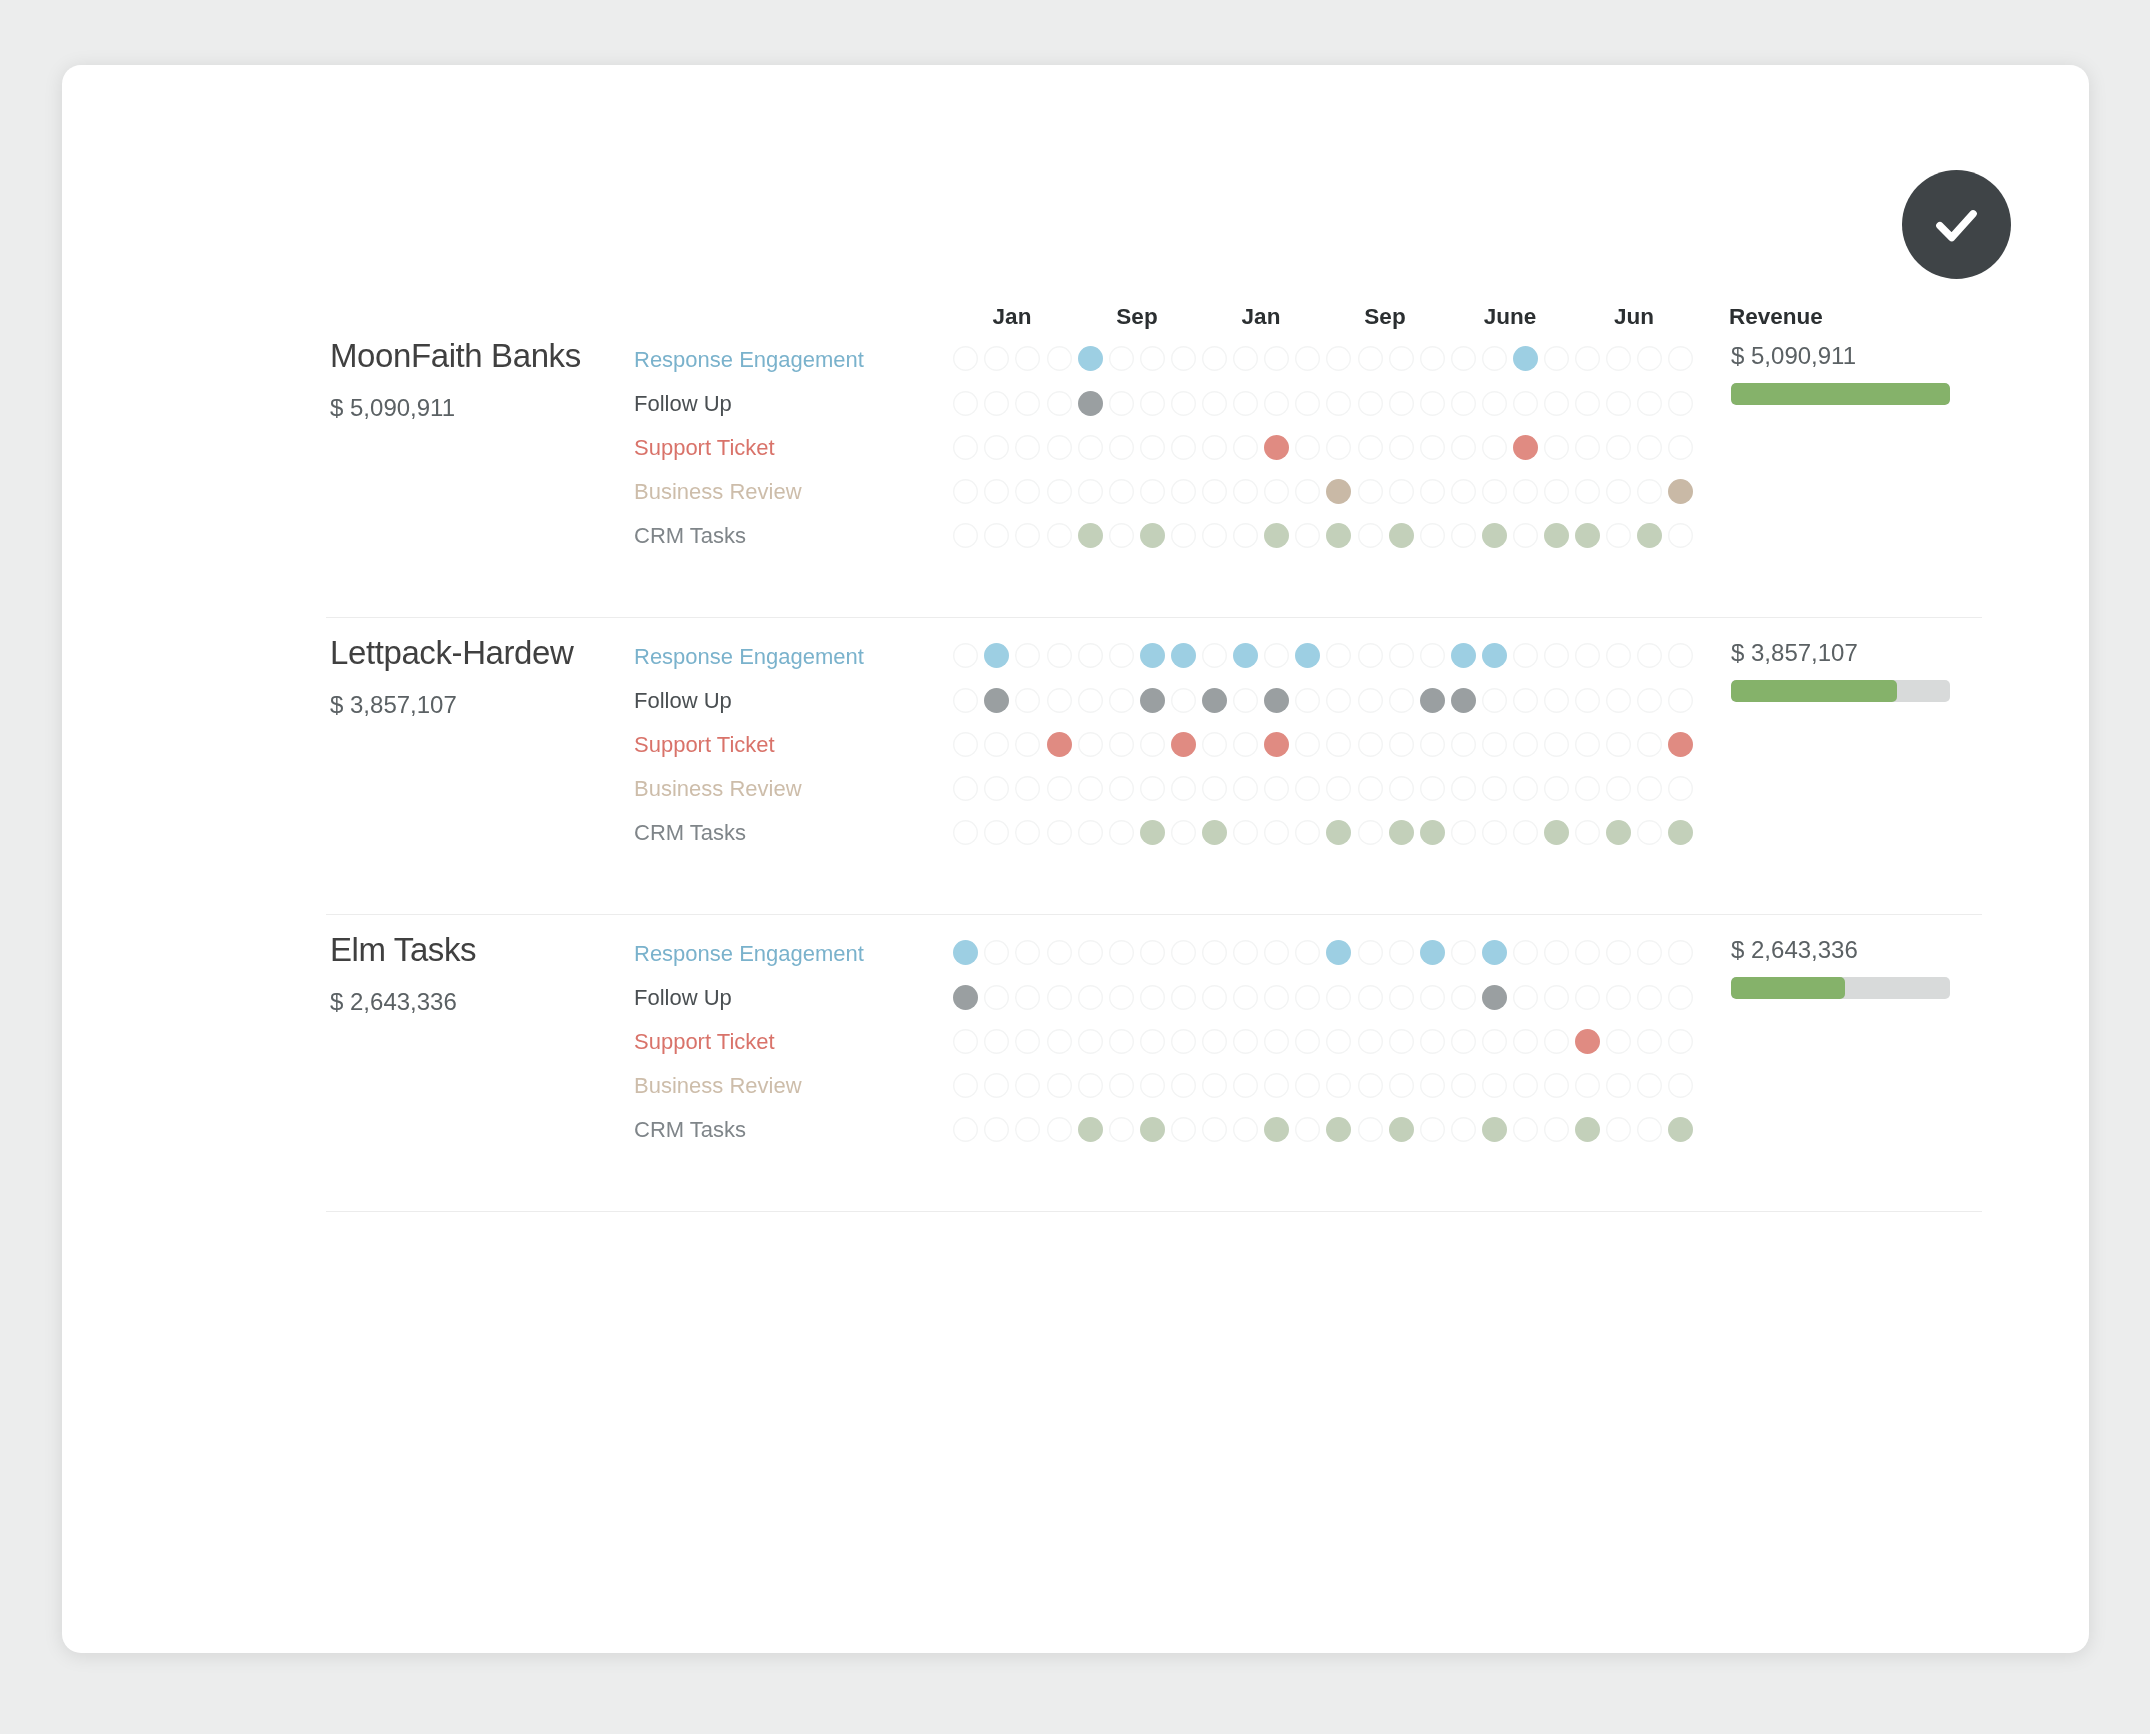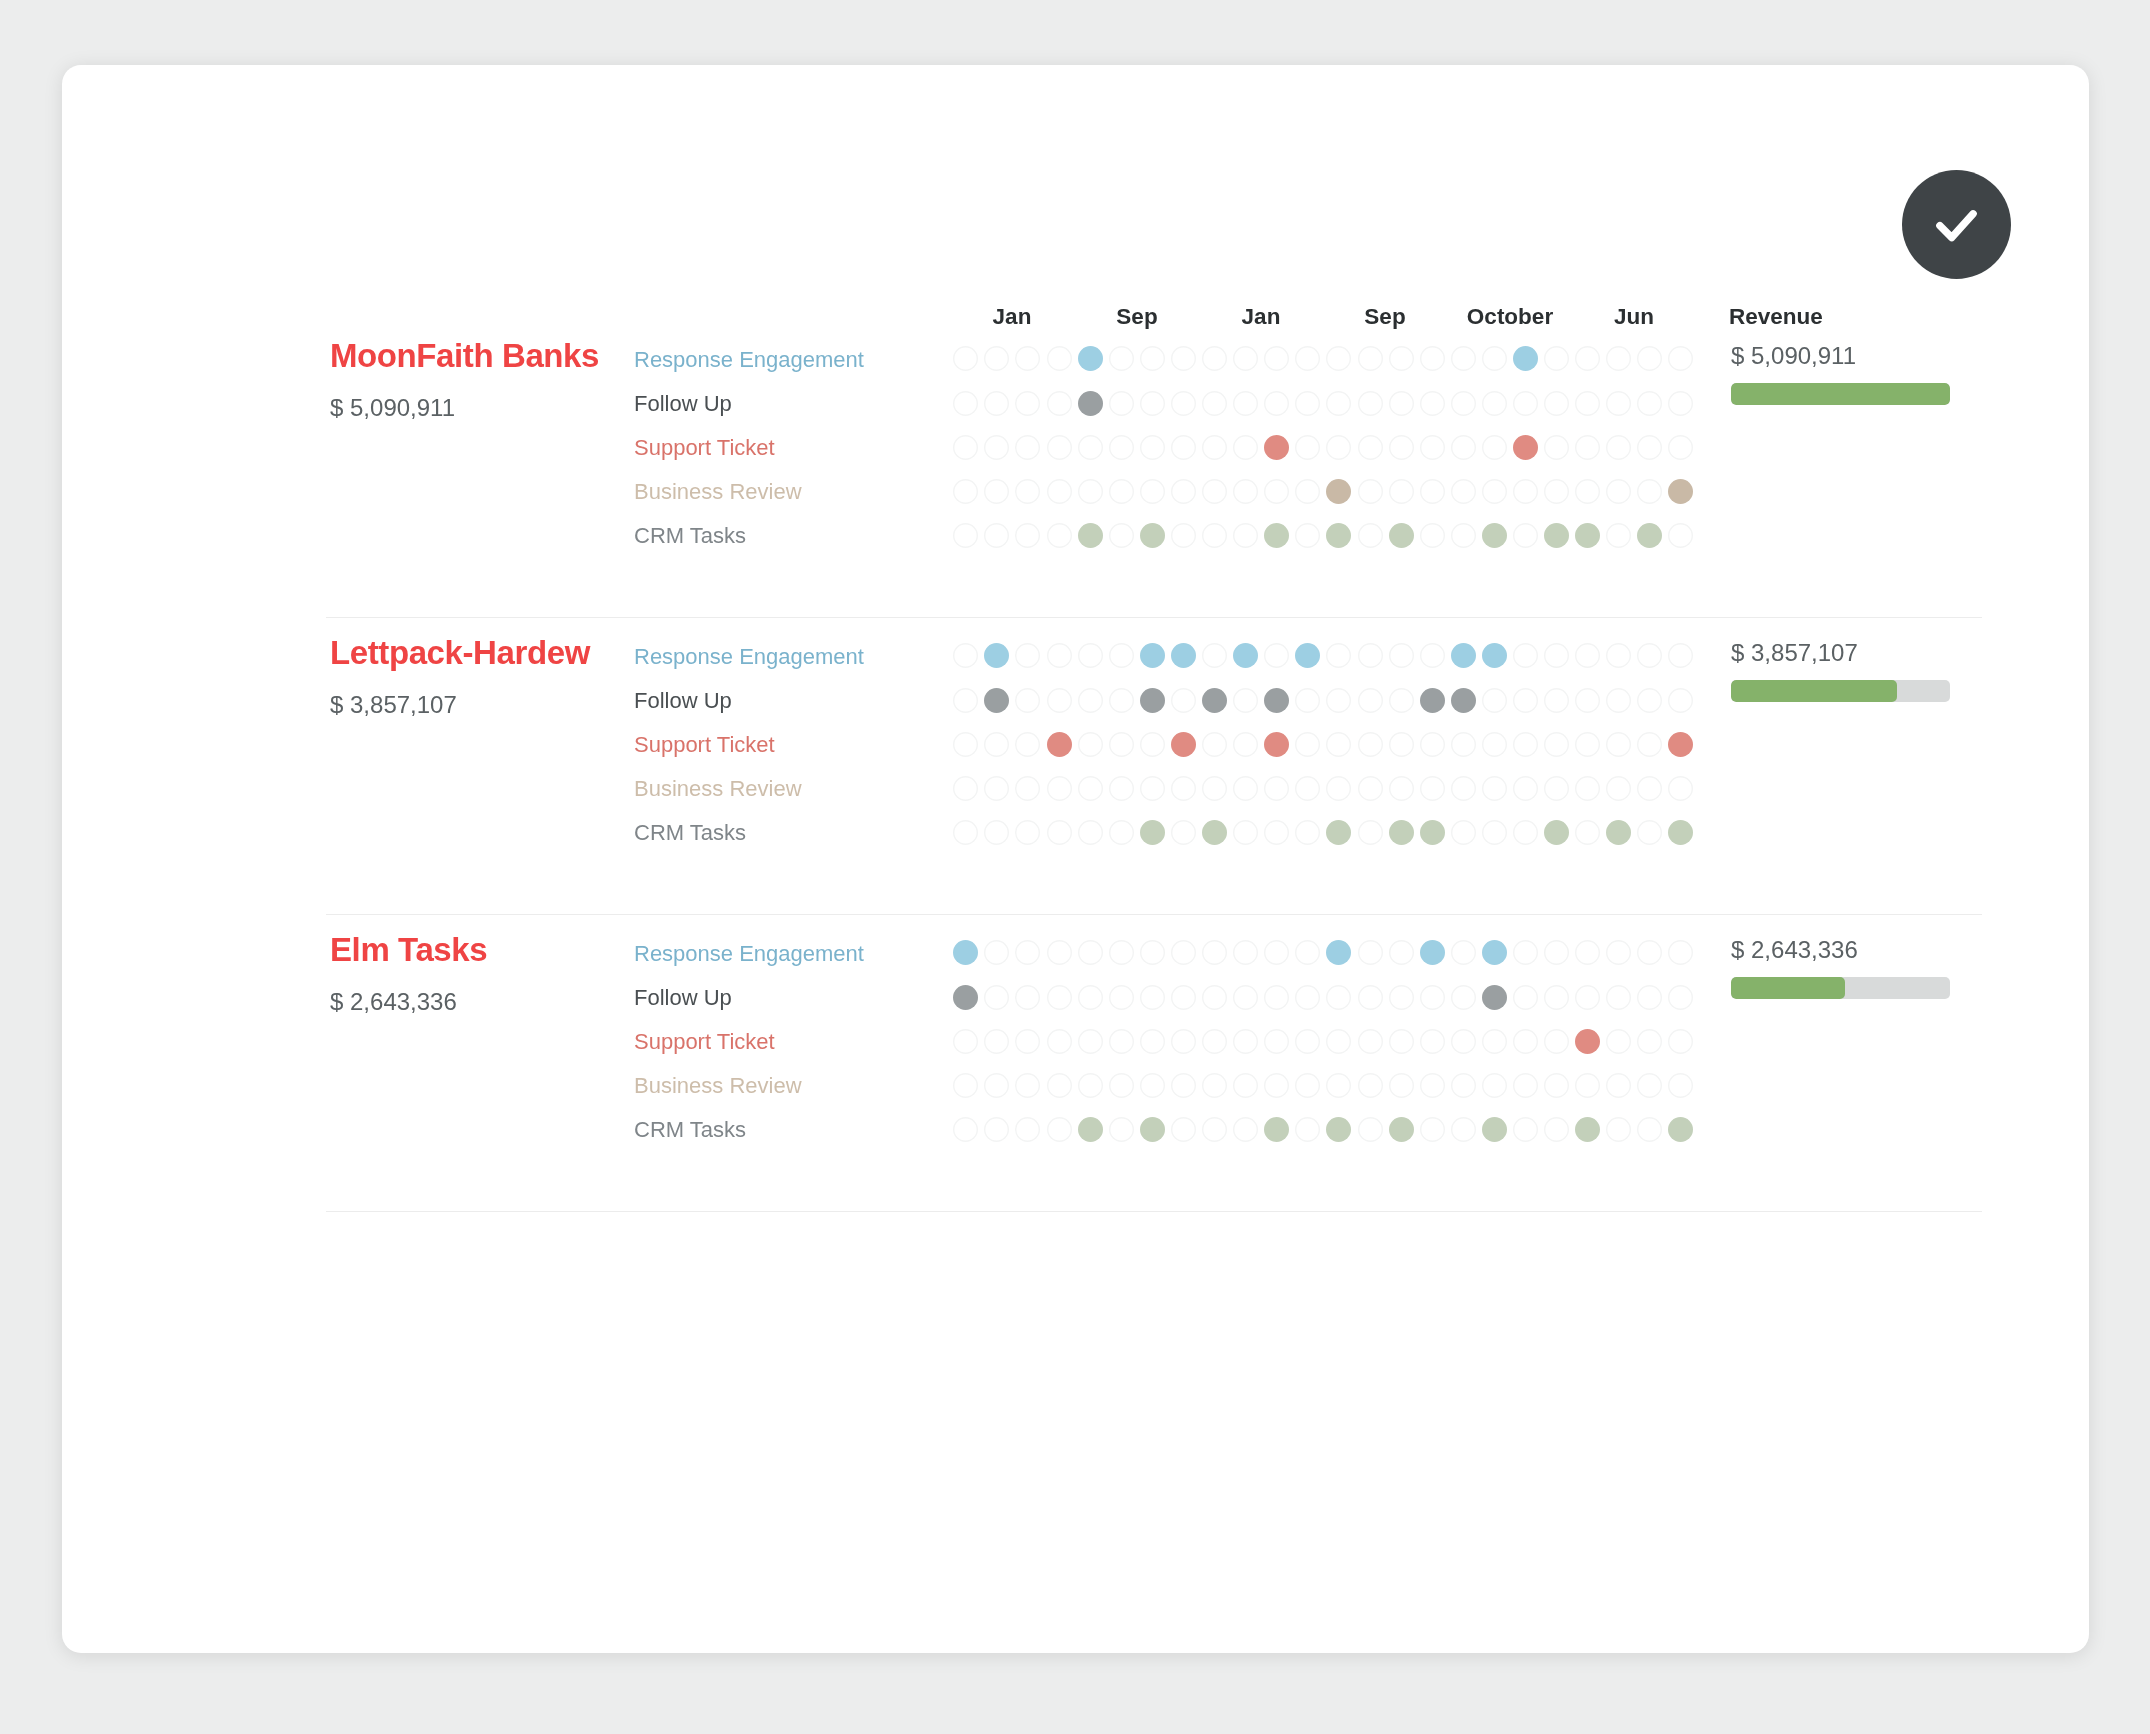--- a/index.html
+++ b/index.html
@@ -82,22 +82,22 @@
     left: 0;
     width: 100%;
     height: 290px;
   }
   .acct-name {
     position: absolute;
     left: 268px;
     width: 312px;
     text-align: right;
     font-size: 33px;
-    font-weight: bold;
-    color: #ef4444;
+    font-weight: normal;
+    color: #404040;
     white-space: nowrap;
     letter-spacing: -0.4px;
   }
   .acct-name.left-align { text-align: left; left: 268px; }
   .acct-value {
     position: absolute;
     left: 268px;
     top: 57px;
     font-size: 24px;
     color: #5b6164;
@@ -203,21 +203,21 @@
       <path d="M5 12.5 L10 17.5 L19 7.5" fill="none" stroke="#ffffff" stroke-width="3.1" stroke-linecap="round" stroke-linejoin="round"></path>
     </svg>
   </div>
 
   <div class="timeline">
     <div class="month-header">
         <div class="month-label" style="left: 62px;">Jan</div>
         <div class="month-label" style="left: 187px;">Sep</div>
         <div class="month-label" style="left: 311px;">Jan</div>
         <div class="month-label" style="left: 435px;">Sep</div>
-        <div class="month-label" style="left: 560px;">October</div>
+        <div class="month-label" style="left: 560px;">June</div>
         <div class="month-label" style="left: 684px;">Jun</div>
       </div>
     <div class="revenue-header">Revenue</div>
     <div id="accounts-host">
         <div class="account" style="top: 272px;">
           <div class="acct-name left-align">MoonFaith Banks</div>
           <div class="acct-value">$ 5,090,911</div>
           <div class="row-labels">
             <div class="row-label" style="top: 11.6px; color: rgb(122, 178, 204);">Response Engagement</div>
             <div class="row-label" style="top: 56px; color: rgb(74, 79, 82);">Follow Up</div>

